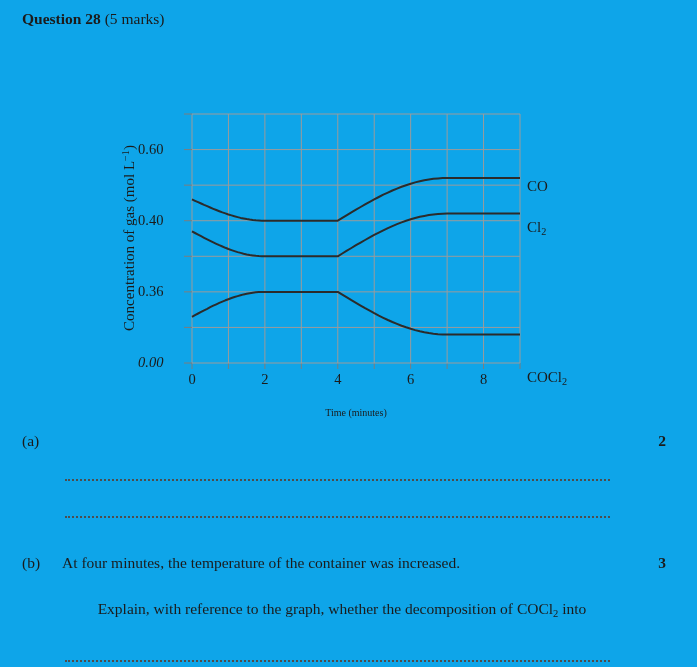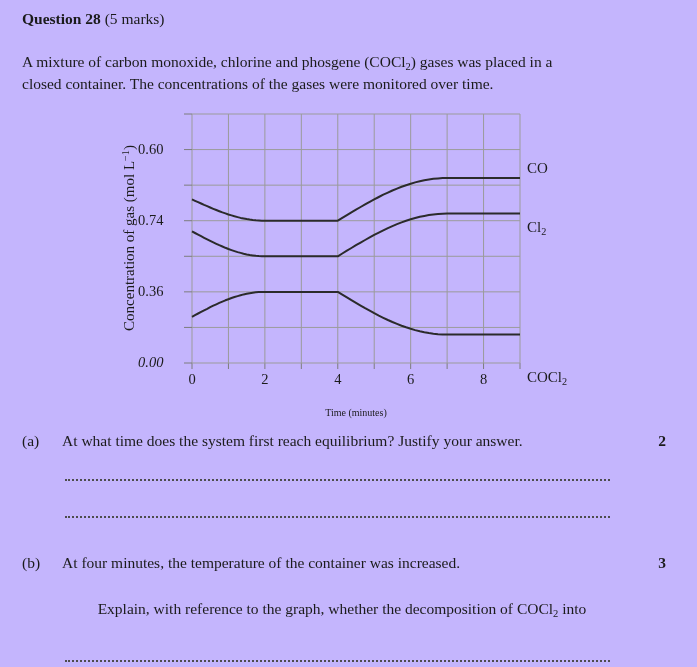--- a/index.html
+++ b/index.html
@@ -1,17 +1,17 @@
 <!DOCTYPE html>
 <html><head>
 <meta charset="utf-8">
 <style>
   html,body{margin:0;padding:0;background:#fff;}
   .page{
-    position:relative; width:697px; height:667px; background:#c4b5fd;
+    position:relative; width:697px; height:667px; background:#0ea5e9;
     font-family:"Liberation Serif", serif; color:#1b1b1b; overflow:hidden;
   }
   .abs{position:absolute;}
   .title{left:22px; top:10px; font-size:15.5px;}
   .title b{font-weight:bold;}
   .intro{left:22px; top:51px; font-size:15.5px; line-height:21.5px;}
   sub{font-size:68%; line-height:0; vertical-align:-0.25em;}
   sup{font-size:68%; line-height:0; vertical-align:0.45em;}
   #chart-area{left:0; top:0; width:697px; height:425px;}
   #chart-svg{position:absolute; left:0; top:0;}
@@ -34,24 +34,20 @@
 </style>
 </head>
 <body>
 
 <div class="page">
 
   <div class="abs title">
     <b>Question 28</b><span> (5 marks)</span>
   </div>
 
-  <div class="abs intro">
-    <div>A mixture of carbon monoxide, chlorine and phosgene (COCl<sub>2</sub>) gases was placed in a</div>
-    <div>closed container. The concentrations of the gases were monitored over time.</div>
-  </div>
 
   <div class="abs" id="chart-area">
     <svg id="chart-svg" width="697" height="425">
         <line x1="192" y1="114" x2="192" y2="363" stroke="#9b9b9b" stroke-width="1"></line>
         <line x1="192" y1="363" x2="192" y2="369" stroke="#7d7d7d" stroke-width="1"></line>
         <line x1="228.44444444444446" y1="114" x2="228.44444444444446" y2="363" stroke="#9b9b9b" stroke-width="1"></line>
         <line x1="228.44444444444446" y1="363" x2="228.44444444444446" y2="369" stroke="#7d7d7d" stroke-width="1"></line>
         <line x1="264.8888888888889" y1="114" x2="264.8888888888889" y2="363" stroke="#9b9b9b" stroke-width="1"></line>
         <line x1="264.8888888888889" y1="363" x2="264.8888888888889" y2="369" stroke="#7d7d7d" stroke-width="1"></line>
         <line x1="301.3333333333333" y1="114" x2="301.3333333333333" y2="363" stroke="#9b9b9b" stroke-width="1"></line>
@@ -85,34 +81,33 @@
         <line x1="192" y1="113.99999999999994" x2="520" y2="113.99999999999994" stroke="#9b9b9b" stroke-width="1"></line>
         <line x1="184" y1="113.99999999999994" x2="192" y2="113.99999999999994" stroke="#7d7d7d" stroke-width="1"></line>
         <path d="M 192.0 199.4 L 195.0 200.8 L 198.1 202.2 L 201.1 203.5 L 204.1 204.9 L 207.2 206.2 L 210.2 207.5 L 213.3 208.8 L 216.3 210.0 L 219.3 211.2 L 222.4 212.4 L 225.4 213.4 L 228.4 214.5 L 231.5 215.4 L 234.5 216.3 L 237.6 217.1 L 240.6 217.9 L 243.6 218.5 L 246.7 219.1 L 249.7 219.6 L 252.7 220.0 L 255.8 220.3 L 258.8 220.5 L 261.9 220.7 L 264.9 220.7 L 337.8 220.7 L 342.3 217.9 L 346.9 215.1 L 351.4 212.4 L 356.0 209.7 L 360.6 207.0 L 365.1 204.4 L 369.7 201.8 L 374.2 199.4 L 378.8 197.0 L 383.3 194.7 L 387.9 192.6 L 392.4 190.5 L 397.0 188.6 L 401.6 186.8 L 406.1 185.2 L 410.7 183.7 L 415.2 182.4 L 419.8 181.3 L 424.3 180.3 L 428.9 179.5 L 433.4 178.8 L 438.0 178.4 L 442.6 178.1 L 447.1 178.0 L 520.0 178.0" fill="none" stroke="#2b2b2b" stroke-width="2" stroke-linejoin="round"></path>
         <path d="M 192.0 231.4 L 195.0 233.0 L 198.1 234.6 L 201.1 236.2 L 204.1 237.8 L 207.2 239.4 L 210.2 240.9 L 213.3 242.4 L 216.3 243.8 L 219.3 245.2 L 222.4 246.5 L 225.4 247.8 L 228.4 249.0 L 231.5 250.1 L 234.5 251.1 L 237.6 252.1 L 240.6 252.9 L 243.6 253.7 L 246.7 254.4 L 249.7 255.0 L 252.7 255.4 L 255.8 255.8 L 258.8 256.1 L 261.9 256.2 L 264.9 256.3 L 337.8 256.3 L 342.3 253.5 L 346.9 250.7 L 351.4 248.0 L 356.0 245.2 L 360.6 242.6 L 365.1 240.0 L 369.7 237.4 L 374.2 234.9 L 378.8 232.6 L 383.3 230.3 L 387.9 228.1 L 392.4 226.1 L 397.0 224.2 L 401.6 222.4 L 406.1 220.8 L 410.7 219.3 L 415.2 218.0 L 419.8 216.8 L 424.3 215.9 L 428.9 215.1 L 433.4 214.4 L 438.0 214.0 L 442.6 213.7 L 447.1 213.6 L 520.0 213.6" fill="none" stroke="#2b2b2b" stroke-width="2" stroke-linejoin="round"></path>
         <path d="M 192.0 316.8 L 195.0 315.1 L 198.1 313.5 L 201.1 311.9 L 204.1 310.3 L 207.2 308.8 L 210.2 307.2 L 213.3 305.7 L 216.3 304.3 L 219.3 302.9 L 222.4 301.6 L 225.4 300.3 L 228.4 299.2 L 231.5 298.0 L 234.5 297.0 L 237.6 296.1 L 240.6 295.2 L 243.6 294.4 L 246.7 293.8 L 249.7 293.2 L 252.7 292.7 L 255.8 292.3 L 258.8 292.1 L 261.9 291.9 L 264.9 291.9 L 337.8 291.9 L 342.3 294.6 L 346.9 297.4 L 351.4 300.2 L 356.0 302.9 L 360.6 305.6 L 365.1 308.2 L 369.7 310.7 L 374.2 313.2 L 378.8 315.6 L 383.3 317.8 L 387.9 320.0 L 392.4 322.0 L 397.0 323.9 L 401.6 325.7 L 406.1 327.3 L 410.7 328.8 L 415.2 330.1 L 419.8 331.3 L 424.3 332.3 L 428.9 333.1 L 433.4 333.7 L 438.0 334.2 L 442.6 334.5 L 447.1 334.5 L 520.0 334.5" fill="none" stroke="#2b2b2b" stroke-width="2" stroke-linejoin="round"></path>
       </svg>
     <div class="abs ylab">Concentration of gas (mol L<sup>−1</sup>)</div>
     <div class="abs xlab">Time (minutes)</div>
   <div class="ytick" style="top: 354px; font-style: italic;">0.00</div>
       <div class="ytick" style="top: 282.857px;">0.36</div>
-      <div class="ytick" style="top: 211.714px;">0.74</div>
+      <div class="ytick" style="top: 211.714px;">0.40</div>
       <div class="ytick" style="top: 140.571px;">0.60</div>
       <div class="xtick" style="left: 177px;">0</div>
       <div class="xtick" style="left: 249.889px;">2</div>
       <div class="xtick" style="left: 322.778px;">4</div>
       <div class="xtick" style="left: 395.667px;">6</div>
       <div class="xtick" style="left: 468.556px;">8</div>
-      <div class="series-label" style="top: 160px;">CO</div>
+      <div class="series-label" style="top: 178px;">CO</div>
       <div class="series-label" style="top: 203.6px; margin-top: 15px;">Cl<sub>2</sub></div>
       <div class="series-label" style="top: 324.543px; margin-top: 44px;">COCl<sub>2</sub></div>
     </div>
 
   <div class="abs qlabel" style="left:22px; top:432px;">(a)</div>
-  <div class="abs qtext" style="left:62px; top:432px;">At what time does the system first reach equilibrium? Justify your answer.</div>
   <div class="abs marks" style="left:648px; top:432px;">2</div>
   <div class="abs dotted" style="top:479px;"></div>
   <div class="abs dotted" style="top:516px;"></div>
 
   <div class="abs qlabel" style="left:22px; top:554px;">(b)</div>
   <div class="abs qtext" style="left:62px; top:554px;">At four minutes, the temperature of the container was increased.</div>
   <div class="abs marks" style="left:648px; top:554px;">3</div>
   <div class="abs explain" style="top:598px;">
     <div>Explain, with reference to the graph, whether the decomposition of COCl<sub>2</sub> into</div>
   </div>

